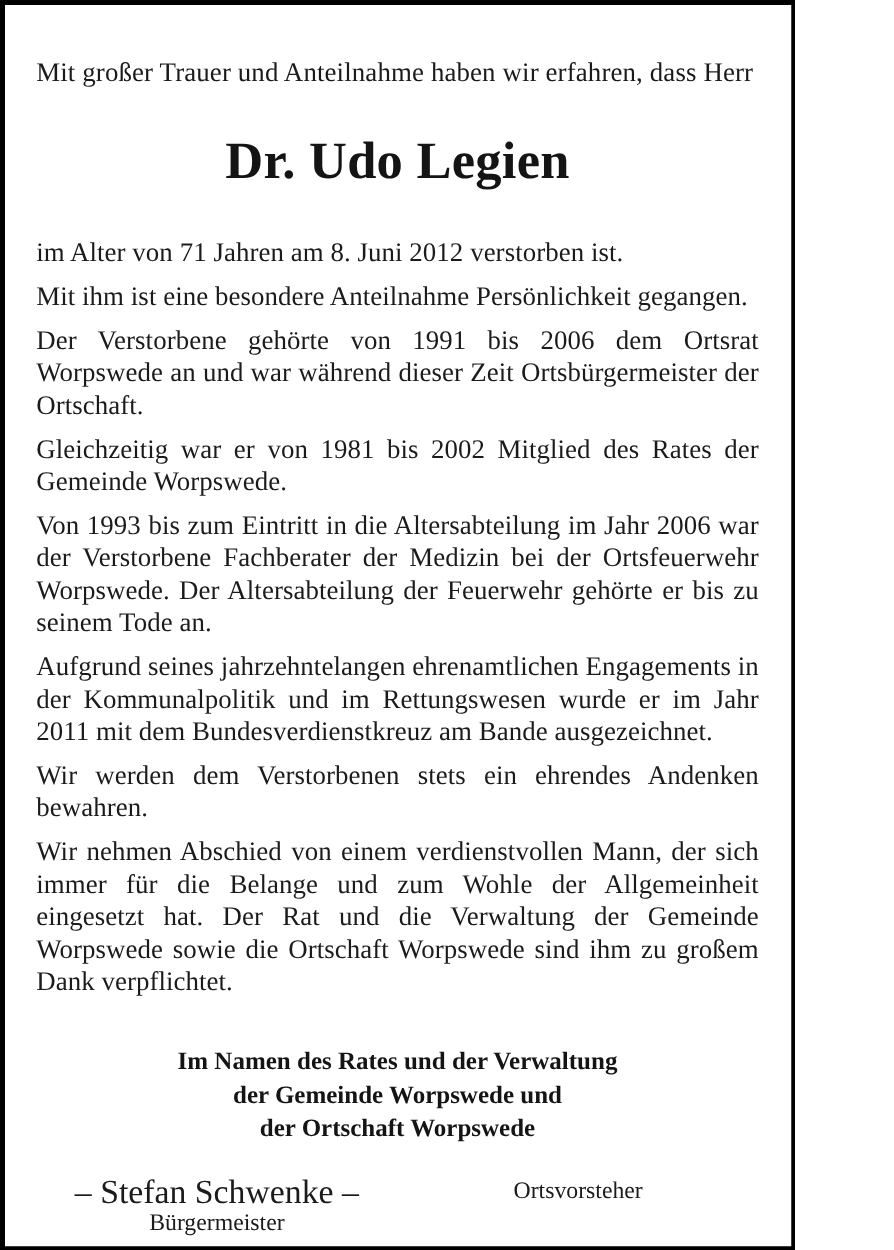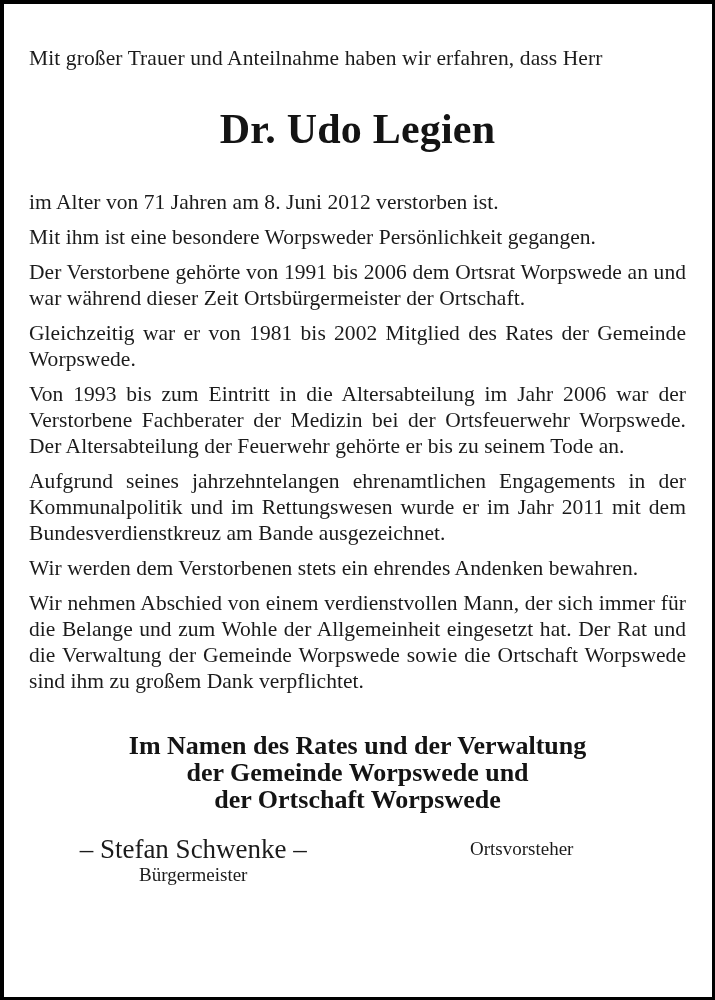--- a/index.html
+++ b/index.html
@@ -11,21 +11,21 @@
     width: 715px;
     height: 1000px;
     font-family: "Liberation Serif", "DejaVu Serif", serif;
     color: #1b1b1b;
     overflow: hidden;
   }
 
   .notice {
     position: relative;
     box-sizing: border-box;
-    width: 715px;
+    width: 636px;
     height: 1000px;
     background: #ffffff;
     border-top: 4px solid #000000;
     border-left: 4px solid #000000;
     border-right: 3px solid #000000;
     border-bottom: 3px solid #000000;
   }
 
   .inner {
     box-sizing: border-box;
@@ -67,21 +67,21 @@
   }
   p.para.flush { text-align: left; }
   p.para:last-child { margin-bottom: 0; }
 
   .signature {
     margin-top: 38px;
     text-align: center;
   }
 
   .signature-heading {
-    font-size: 26px;
+    font-size: 20px;
     font-weight: bold;
     line-height: 27px;
     margin: 0;
     color: #141414;
   }
   .signature-heading .sig-line { display: block; }
 
   .signers {
     display: flex;
     margin-top: 23px;
@@ -106,21 +106,21 @@
 
 <div class="notice">
   <div class="inner">
 
     <p class="lead">Mit großer Trauer und Anteilnahme haben wir erfahren, dass Herr</p>
 
     <h1 class="deceased-name">Dr. Udo Legien</h1>
 
     <div class="body-block">
       <p class="para flush">im Alter von 71 Jahren am 8. Juni 2012 verstorben ist.</p>
-      <p class="para flush">Mit ihm ist eine besondere Worpsweder Persönlichkeit gegangen.</p>
+      <p class="para flush">Mit ihm ist eine besondere Anteilnahme Persönlichkeit gegangen.</p>
       <p class="para">Der Verstorbene gehörte von 1991 bis 2006 dem Ortsrat Worpswede an und war während dieser Zeit Ortsbürgermeister der Ortschaft.</p>
       <p class="para">Gleichzeitig war er von 1981 bis 2002 Mitglied des Rates der Gemeinde Worpswede.</p>
       <p class="para">Von 1993 bis zum Eintritt in die Altersabteilung im Jahr 2006 war der Verstorbene Fachberater der Medizin bei der Ortsfeuerwehr Worpswede. Der Altersabteilung der Feuerwehr gehörte er bis zu seinem Tode an.</p>
       <p class="para">Aufgrund seines jahrzehntelangen ehrenamtlichen Engagements in der Kommunalpolitik und im Rettungswesen wurde er im Jahr 2011 mit dem Bundesverdienstkreuz am Bande ausgezeichnet.</p>
       <p class="para">Wir werden dem Verstorbenen stets ein ehrendes Andenken bewahren.</p>
       <p class="para">Wir nehmen Abschied von einem verdienstvollen Mann, der sich immer für die Belange und zum Wohle der Allgemeinheit eingesetzt hat. Der Rat und die Verwaltung der Gemeinde Worpswede sowie die Ortschaft Worpswede sind ihm zu großem Dank verpflichtet.</p>
     </div>
 
     <div class="signature">
       <div class="signature-heading">

